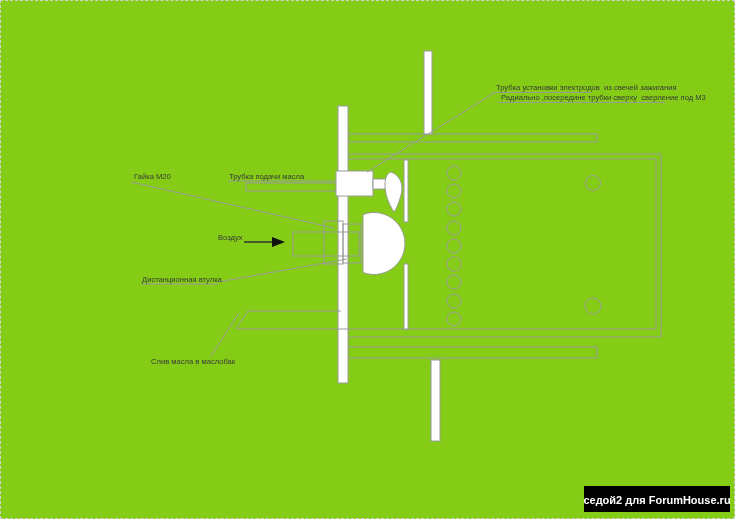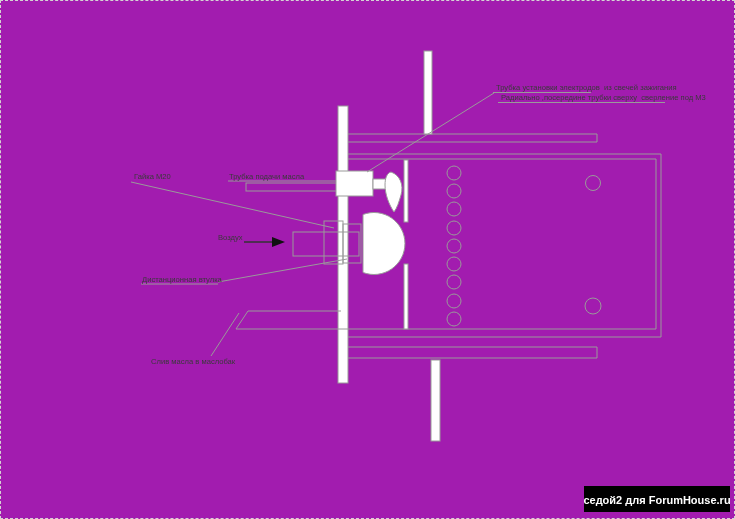--- a/index.html
+++ b/index.html
@@ -1,19 +1,19 @@
 <!DOCTYPE html>
 <html><head>
 <meta charset="utf-8">
 <style>
   html,body{margin:0;padding:0;background:#fff;}
   .page{
     position:relative;
     width:735px;height:519px;
-    background:#a21caf;
+    background:#84cc16;
     border:1px dashed #d4d4d4;
     box-sizing:border-box;
     font-family:"Liberation Sans","DejaVu Sans",sans-serif;
     overflow:hidden;
   }
   svg text{
     font-family:"Liberation Sans","DejaVu Sans",sans-serif;
     font-size:7.6px;
     fill:#3a3a3a;
     white-space:pre;

